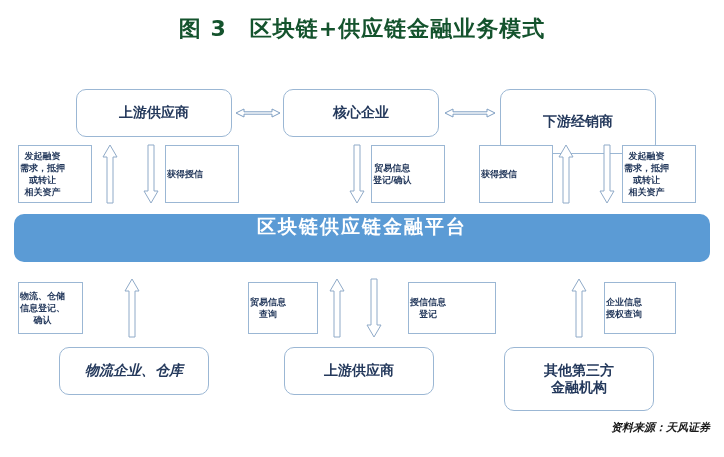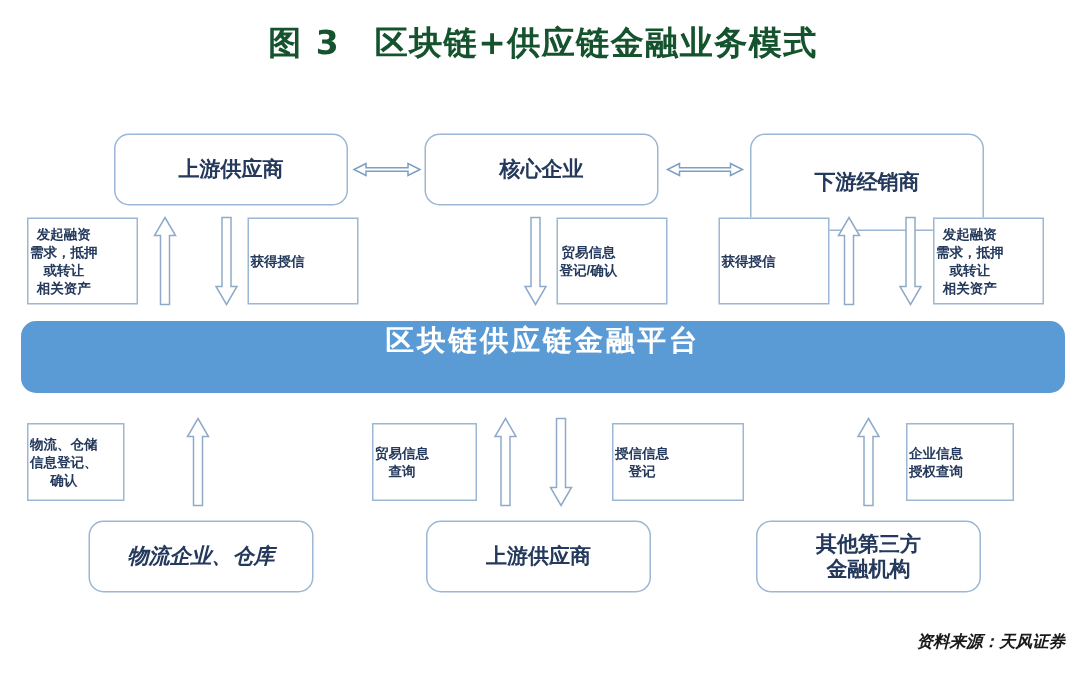--- a/index.html
+++ b/index.html
@@ -229,21 +229,21 @@
   </div>
 
   <div class="ent" style="left:59px;top:347px;width:150px;height:48px;font-style:italic;">
     <span>物流企业、仓库</span>
   </div>
 
   <div class="ent" style="left:284px;top:347px;width:150px;height:48px;">
     <span>上游供应商</span>
   </div>
 
-  <div class="ent" style="left:504px;top:347px;width:150px;height:48px;">
+  <div class="ent" style="left:504px;top:347px;width:150px;height:64px;">
     <span>
       <span>其他第三方</span><br>
       <span>金融机构</span>
     </span>
   </div>
 
   <div class="source">资料来源：天风证券</div>
 
 </div>
 

